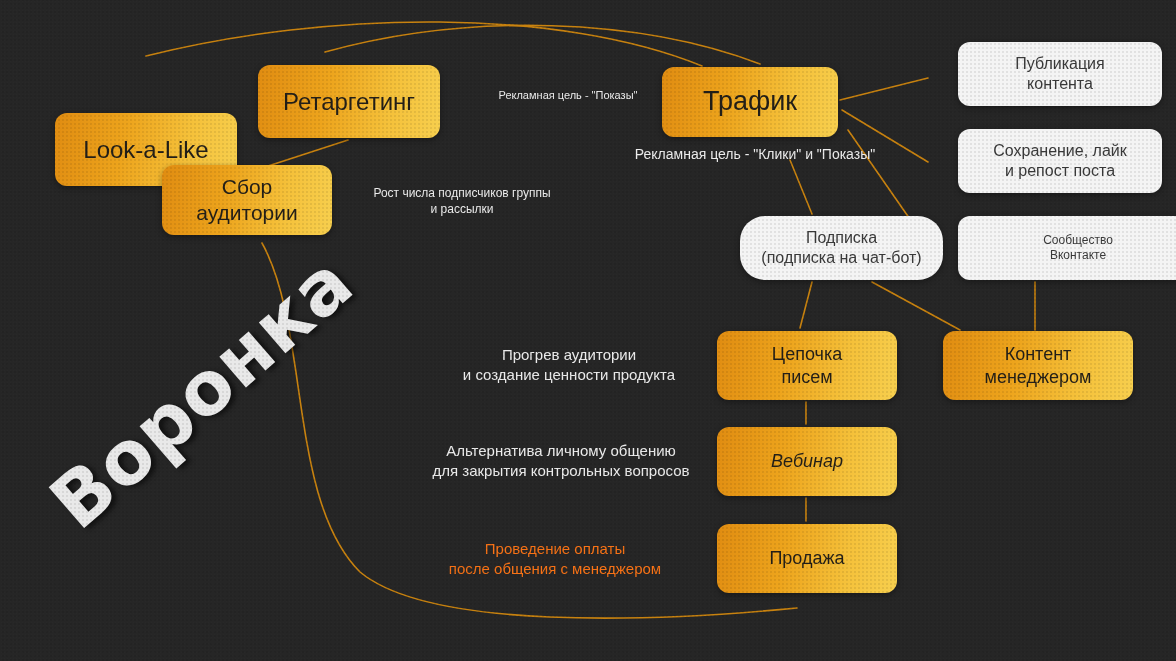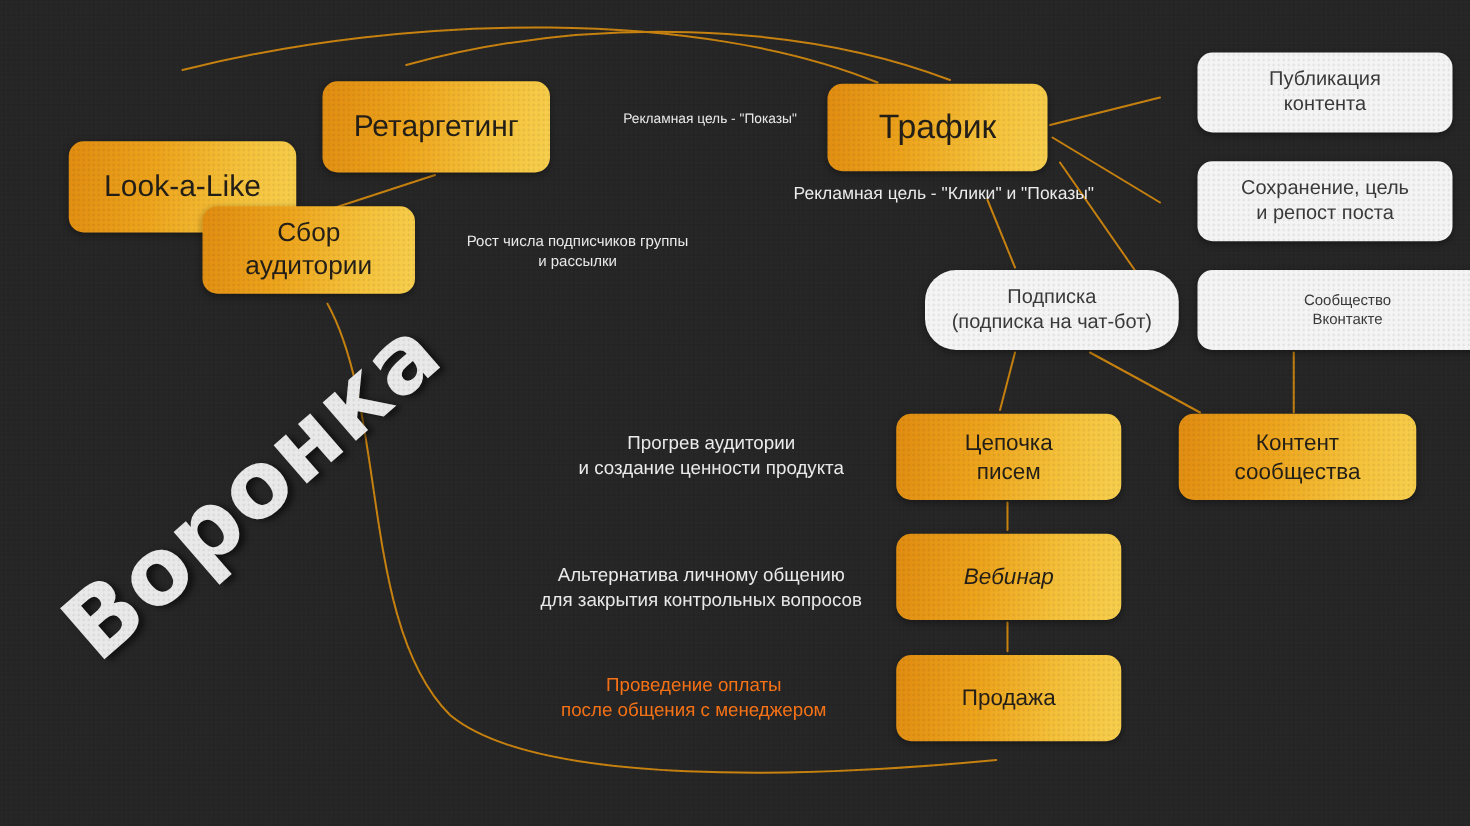--- a/index.html
+++ b/index.html
@@ -107,41 +107,41 @@
     </svg>
 
   <div id="nodes-layer">
       <div class="node orange" style="left: 55px; top: 65px; width: 182px; height: 73px; font-size: 24px; margin-top: 48px;">Look-a-Like</div>
       <div class="node orange" style="left: 258px; top: 65px; width: 182px; height: 73px; font-size: 24px;">Ретаргетинг</div>
       <div class="node orange" style="left: 162px; top: 165px; width: 170px; height: 70px; font-size: 21px;">Сбор
 аудитории</div>
       <div class="node orange" style="left: 662px; top: 67px; width: 176px; height: 70px; font-size: 27px;">Трафик</div>
       <div class="node white" style="left: 930px; top: 42px; width: 204px; height: 64px; font-size: 16px;">Публикация
 контента</div>
-      <div class="node white" style="left: 930px; top: 129px; width: 204px; height: 64px; font-size: 16px;">Сохранение, цель
+      <div class="node white" style="left: 930px; top: 129px; width: 204px; height: 64px; font-size: 16px;">Сохранение, лайк
 и репост поста</div>
       <div class="node white" style="left: 712px; top: 216px; width: 203px; height: 64px; font-size: 16px; border-radius: 25px;">Подписка
 (подписка на чат-бот)</div>
       <div class="node white" style="left: 930px; top: 216px; width: 240px; height: 64px; font-size: 12px;">Сообщество
 Вконтакте</div>
       <div class="node orange" style="left: 717px; top: 331px; width: 180px; height: 69px; font-size: 18px;">Цепочка
 писем</div>
       <div class="node orange" style="left: 943px; top: 331px; width: 190px; height: 69px; font-size: 18px;">Контент
-сообщества</div>
+менеджером</div>
       <div class="node orange" style="left: 717px; top: 427px; width: 180px; height: 69px; font-size: 18px; font-style: italic;">Вебинар</div>
       <div class="node orange" style="left: 717px; top: 524px; width: 180px; height: 69px; font-size: 18px;">Продажа</div>
     </div>
   <div id="labels-layer">
       <div class="label" style="left: 458px; top: 88px; width: 220px; font-size: 11px; color: rgb(237, 237, 237);">Рекламная цель - "Показы"</div>
       <div class="label" style="left: 600px; top: 145px; width: 310px; font-size: 14px; color: rgb(237, 237, 237);">Рекламная цель - "Клики" и "Показы"</div>
       <div class="label" style="left: 348px; top: 186px; width: 228px; font-size: 12px; color: rgb(237, 237, 237);">Рост числа подписчиков группы
 и рассылки</div>
       <div class="label" style="left: 448px; top: 345px; width: 242px; font-size: 15px; color: rgb(237, 237, 237);">Прогрев аудитории
 и создание ценности продукта</div>
-      <div class="label" style="left: 420px; top: 441px; width: 282px; font-size: 15px; color: rgb(237, 237, 237); margin-top: 10px;">Альтернатива личному общению
+      <div class="label" style="left: 420px; top: 441px; width: 282px; font-size: 15px; color: rgb(237, 237, 237);">Альтернатива личному общению
 для закрытия контрольных вопросов</div>
       <div class="label" style="left: 430px; top: 539px; width: 250px; font-size: 15px; color: #f97316;">Проведение оплаты
 после общения с менеджером</div>
     </div>
 
   <div id="watermark">Воронка</div>
 
   <div id="grain"></div>
 </div>
 

